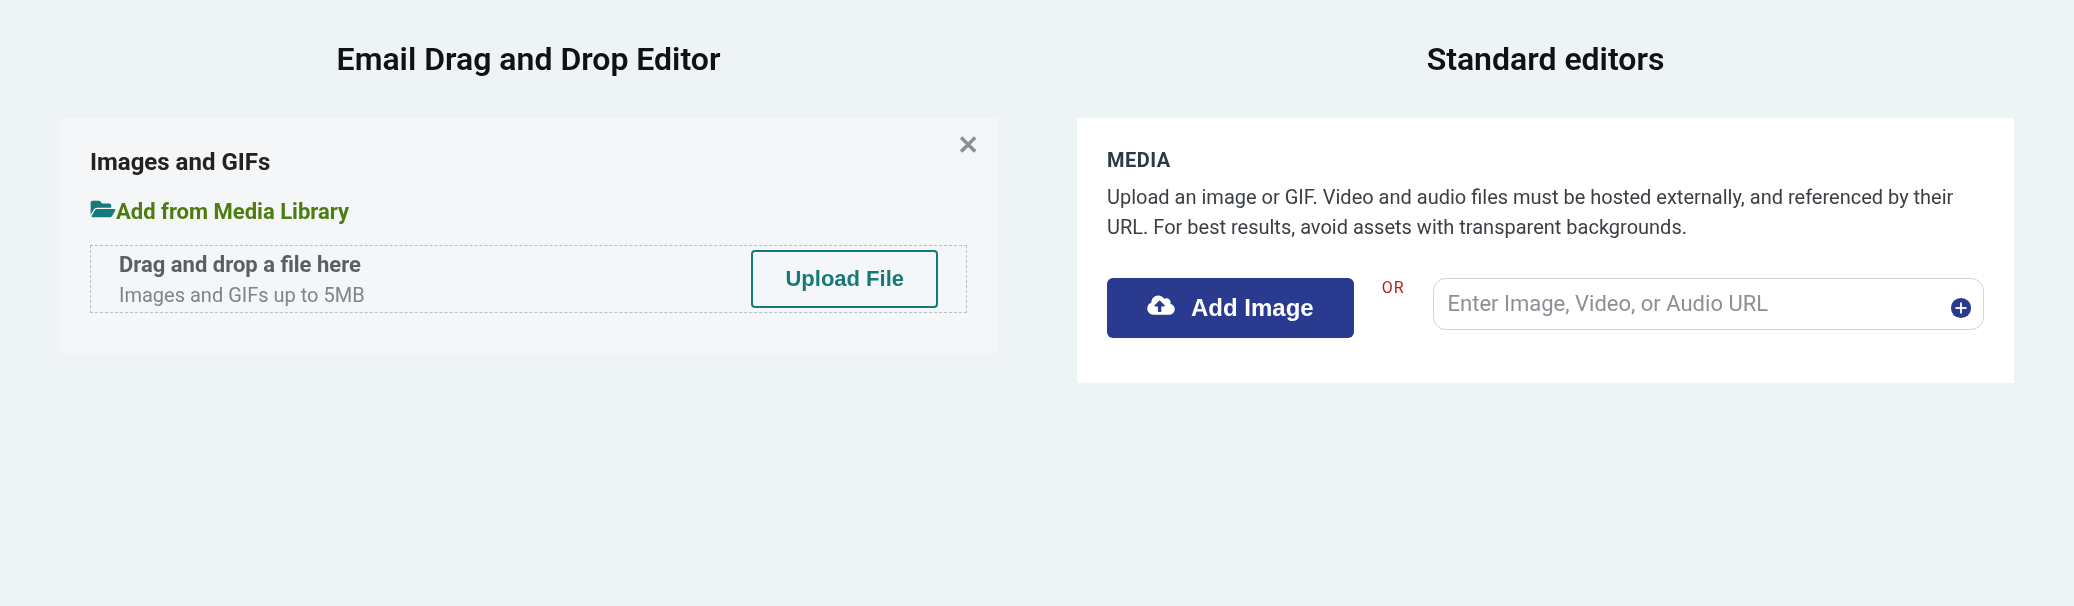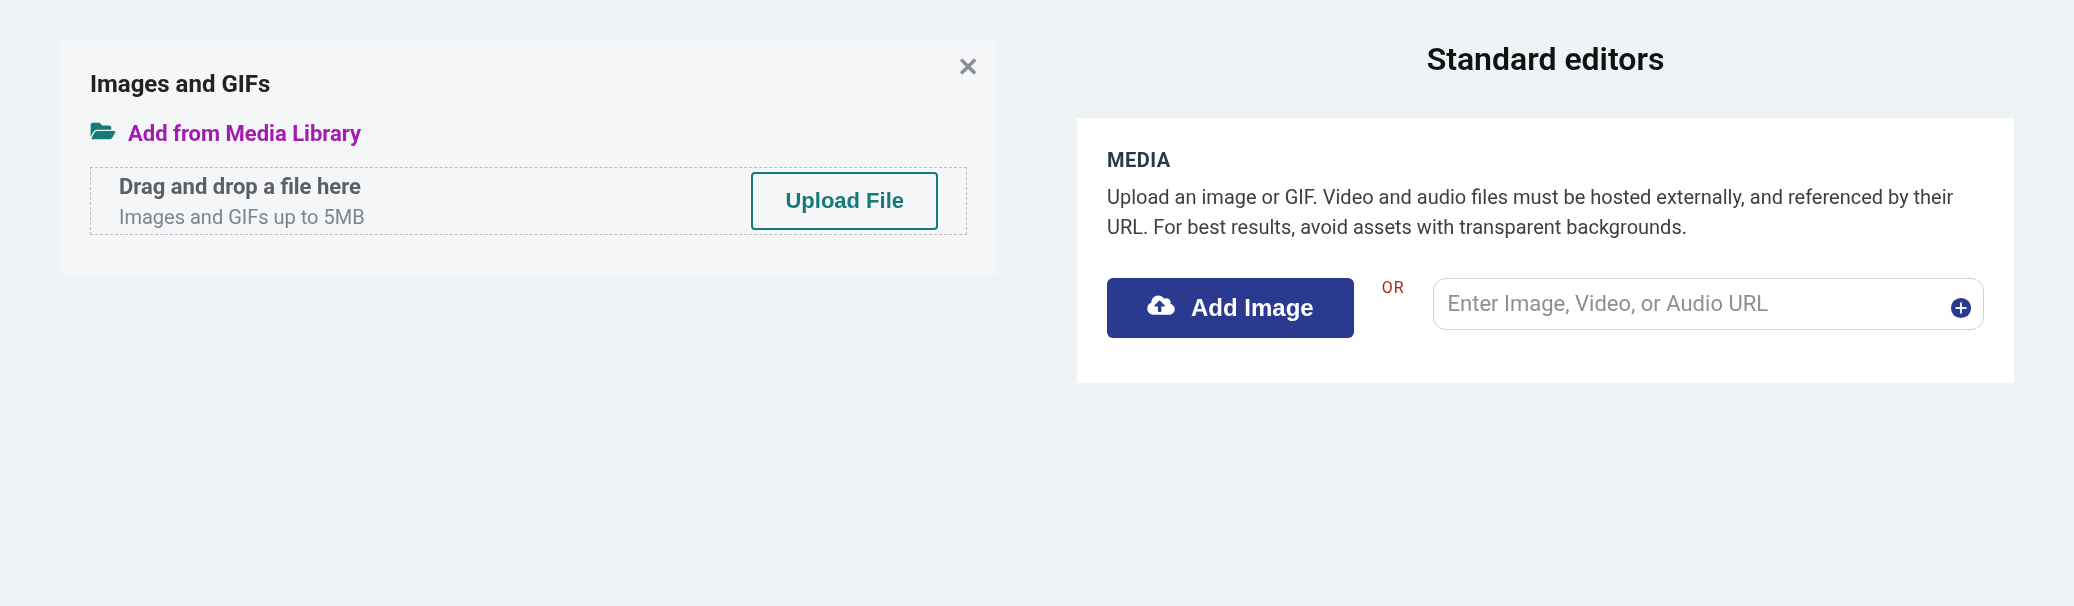--- a/index.html
+++ b/index.html
@@ -48,22 +48,21 @@
   }
   .panel-left-title {
     font-size: 24px;
     font-weight: 700;
     color: #222;
     margin-bottom: 22px;
   }
   .media-lib-link {
     display: flex;
     align-items: center;
-    gap: 12px;
-    color: #a21caf;
+    color: #4d7c0f;
     font-weight: 700;
     font-size: 22px;
     margin-bottom: 20px;
     cursor: pointer;
   }
   .media-lib-link svg { width: 26px; height: 22px; fill: #177a7a; }
   .dropzone {
     border: 1.5px dashed #b8bec4;
     padding: 4px 28px;
     display: flex;
@@ -161,20 +160,21 @@
     cursor: pointer;
   }
   .url-add-icon svg { width: 22px; height: 22px; }
 </style>
 </head>
 <body>
 
 <div class="columns">
 
   <div class="col">
+    <div class="col-title">Email Drag and Drop Editor</div>
 
     <div class="panel-left">
       <div class="close-btn">✕</div>
       <div class="panel-left-title">Images and GIFs</div>
 
       <div class="media-lib-link">
         <span>
           <svg viewBox="0 0 576 512">
               <path d="M572.694 292.093L500.27 416.248A63.997 63.997 0 0 1 444.989 448H45.025c-18.523 0-30.064-20.093-20.731-36.093l72.424-124.155A64 64 0 0 1 152 256h399.964c18.523 0 30.064 20.093 20.73 36.093zM152 224h328v-48c0-26.51-21.49-48-48-48H272l-64-64H48C21.49 64 0 85.49 0 112v278.046l69.077-118.418C86.214 242.25 117.989 224 152 224z"></path>
             </svg>

